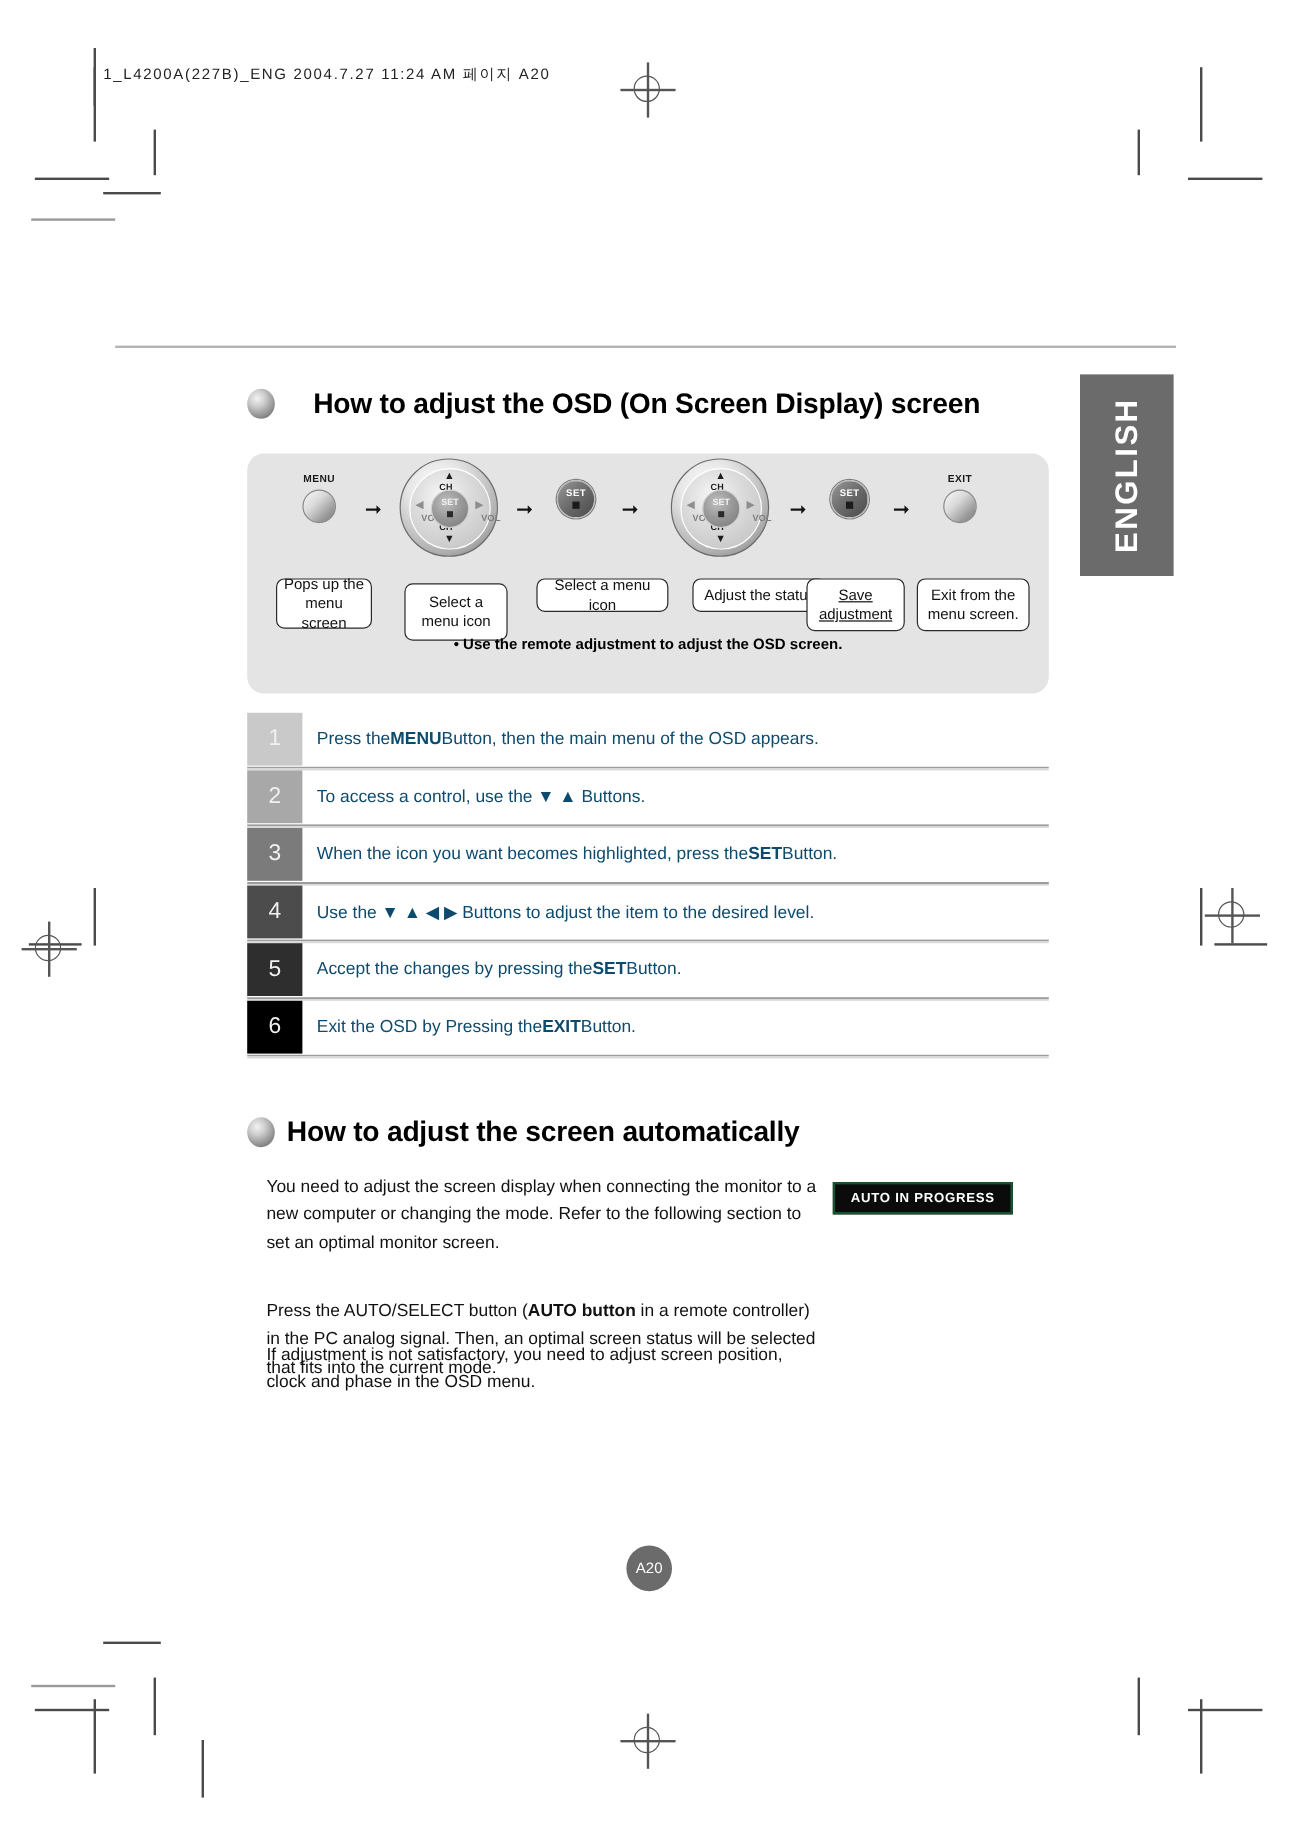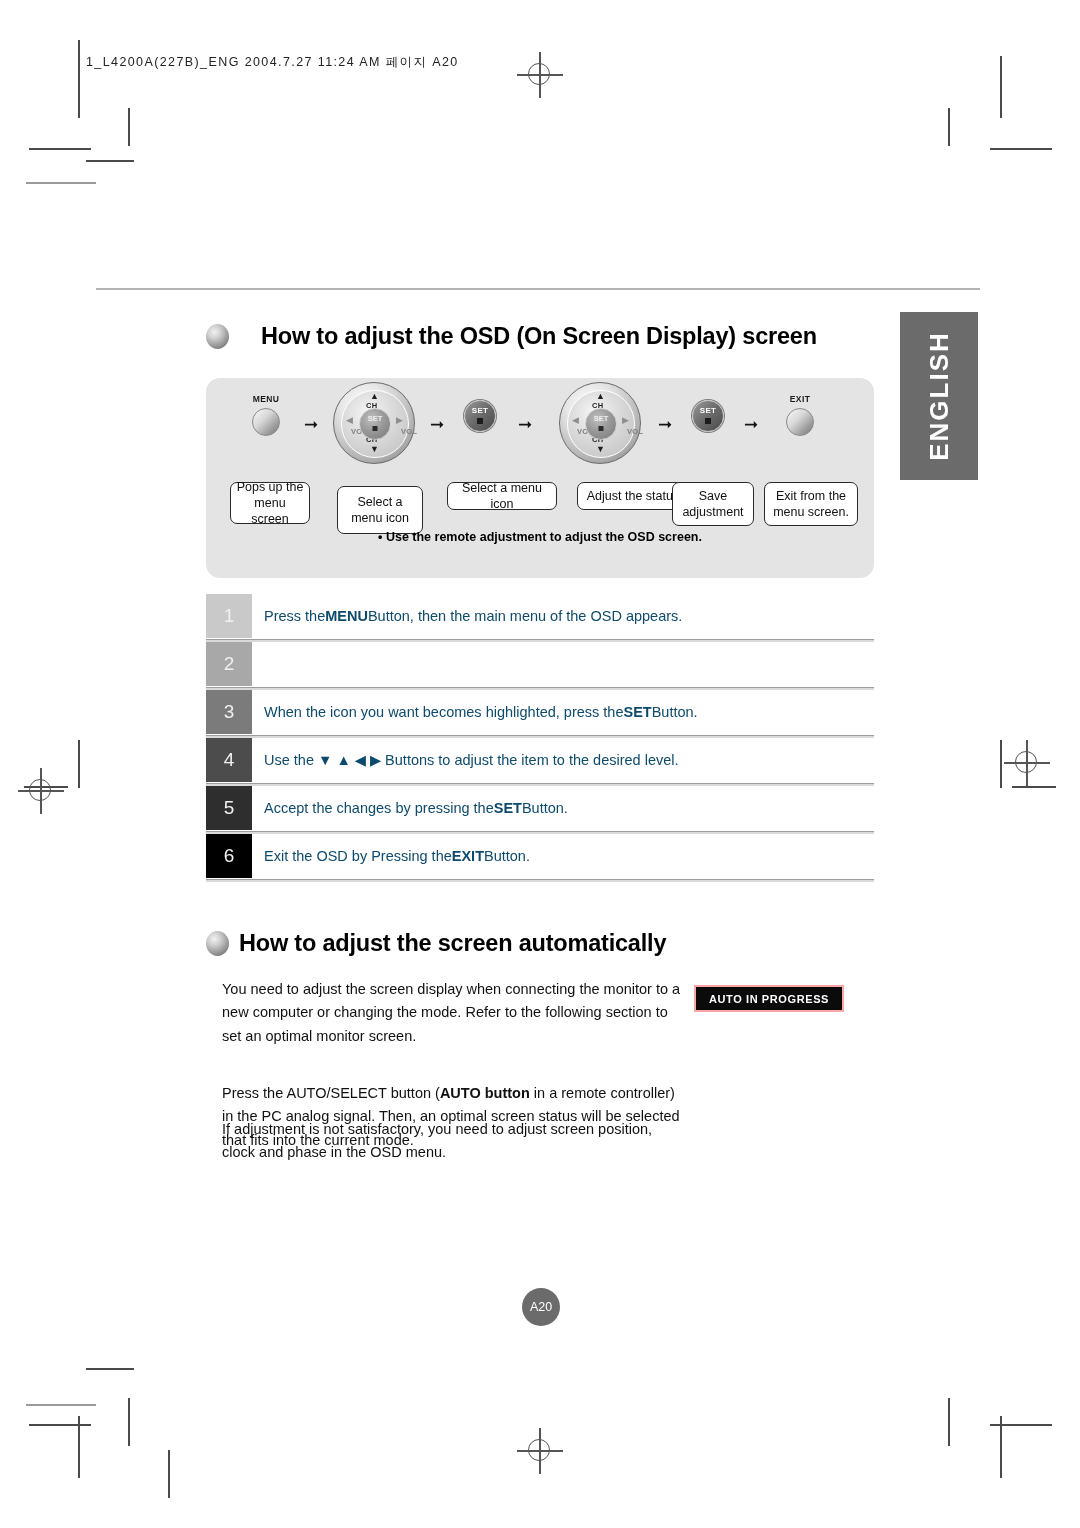--- a/index.html
+++ b/index.html
@@ -257,21 +257,21 @@
   #para-1 { top: 978px; }
   #para-2 { top: 1082px; }
   #para-3 { top: 1118px; }
   .body-col b { font-weight: bold; }
 
   .osd-badge {
     position: absolute;
     left: 694px; top: 985px;
     width: 150px; height: 27px;
     background: #0b0b0b;
-    border: 2px solid #fca5a5;
+    border: 2px solid #14532d;
     box-sizing: border-box;
     display: flex; align-items: center; justify-content: center;
     color: #ffffff;
     font-size: 11px;
     font-weight: bold;
     letter-spacing: 0.6px;
   }
 
   
   .pageno {
@@ -421,40 +421,45 @@
 
   <div class="btn-group" style="left:568px; top:16px; width:52px; height:54px;">
     <div class="btn-cap" style="top:0;">EXIT</div>
     <div class="rbtn" style="left:12px; top:14px; width:28px; height:28px;"></div>
   </div>
 
   <div class="callout" style="left:24px;  top:104px; width:80px; height:42px;">Pops up the menu screen</div>
   <div class="callout" style="left:131px; top:108px; width:86px; height:48px;">Select a menu icon</div>
   <div class="callout" style="left:241px; top:104px; width:110px; height:28px;">Select a menu icon</div>
   <div class="callout" style="left:371px; top:104px; width:112px; height:28px;">Adjust the status</div>
-  <div class="callout" style="left:466px; top:104px; width:82px; height:44px;">Save adjustment</div>
+  <div class="callout" style="left:466px; top:104px; width:82px; height:44px;text-decoration:underline;">Save adjustment</div>
   <div class="callout" style="left:558px; top:104px; width:94px; height:44px;">Exit from the menu screen.</div>
 
   <div class="diagram-note">• Use the remote adjustment to adjust the OSD screen.</div>
 </div>
 
 <div class="steps">
 
   <div class="step-row">
     <div class="step-num" style="background:#c9c9c9;">1</div>
     <div class="step-text">
         <span>Press the </span>
         <b>MENU</b>
         <span> Button, then the main menu of the OSD appears.</span>
       </div>
     <div class="step-sep"></div>
   </div>
 
   <div class="step-row">
     <div class="step-num" style="background:#a8a8a8;">2</div>
+    <div class="step-text">
+        <span>To access a control, use the  ▼ ▲ Buttons.</span>
+        <b></b>
+        <span></span>
+      </div>
     <div class="step-sep"></div>
   </div>
 
   <div class="step-row">
     <div class="step-num" style="background:#7b7b7b;">3</div>
     <div class="step-text">
         <span>When the icon you want becomes highlighted, press the </span>
         <b>SET</b>
         <span> Button.</span>
       </div>

